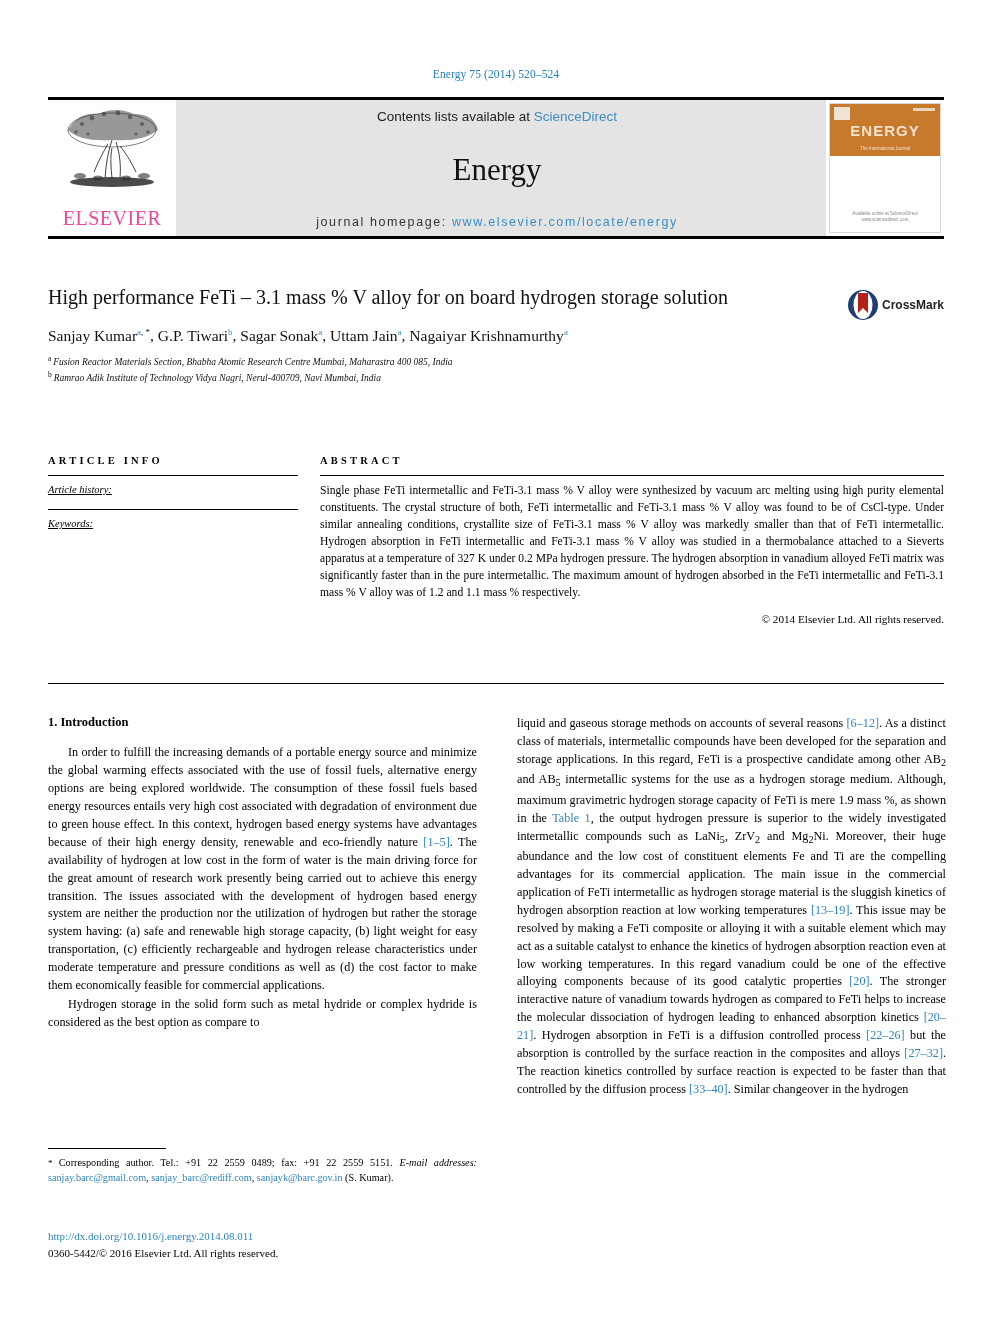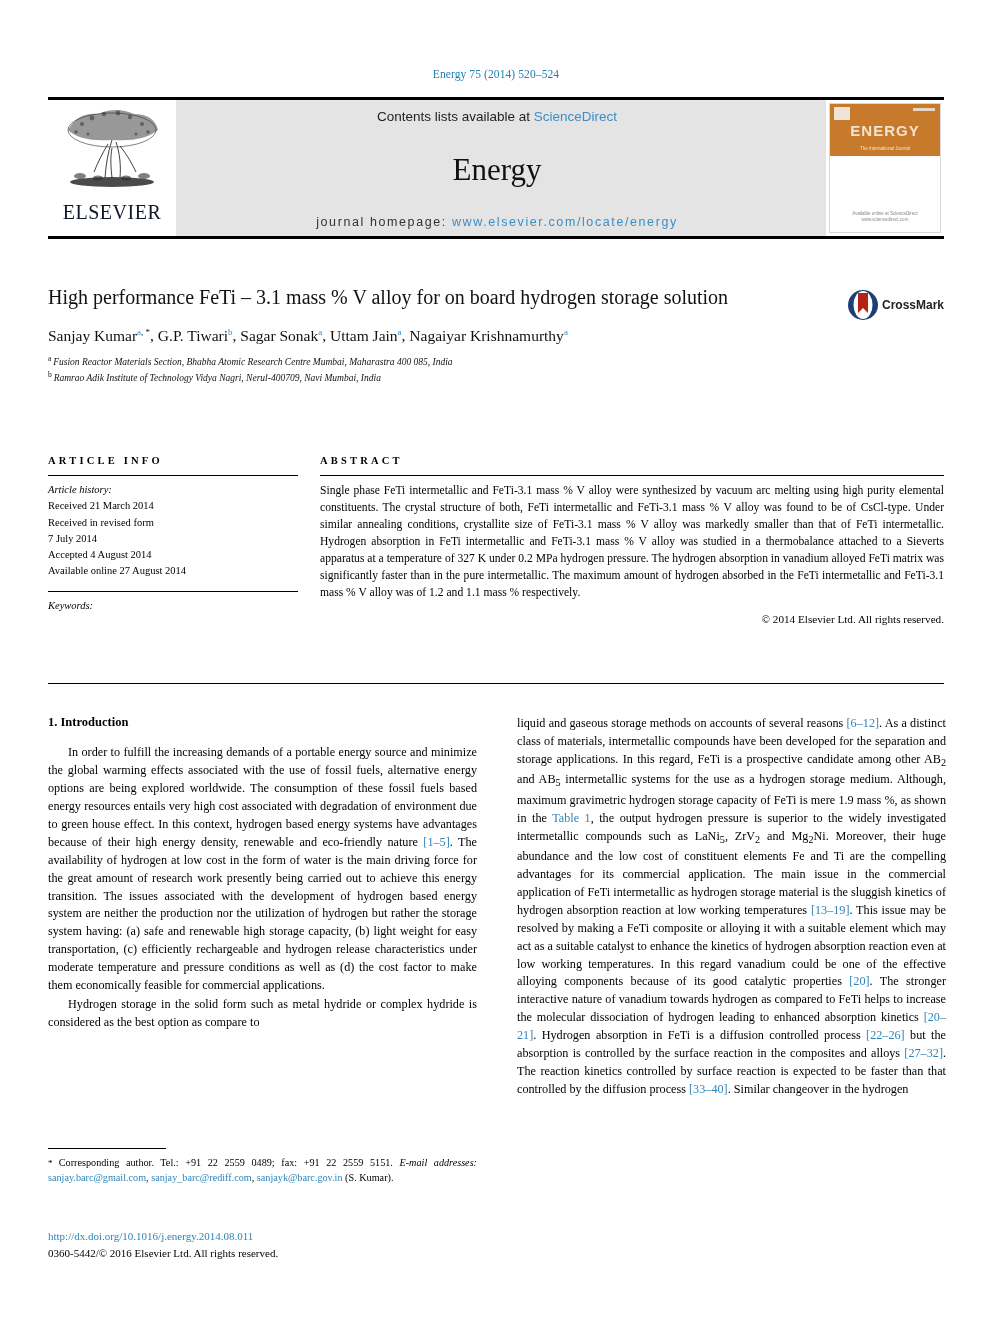--- a/index.html
+++ b/index.html
@@ -50,25 +50,25 @@
     display: flex;
     flex-direction: column;
     justify-content: flex-start;
     align-items: center;
     padding-top: 4px;
     box-sizing: border-box;
   }
   .tree-svg { display: block; }
   .elsevier-word {
     font-family: "Liberation Serif", serif;
-    color: #0f172a;
+    color: #ec4899;
     font-size: 20px;
     letter-spacing: 0.5px;
     line-height: 1;
-    margin-top: 2px;
+    margin-top: 8px;
   }
   .banner {
     flex: 1 1 auto;
     background: #e4e4e4;
     display: flex;
     flex-direction: column;
     align-items: center;
     justify-content: space-between;
     padding: 9px 8px 7px 0;
     box-sizing: border-box;
@@ -226,20 +226,21 @@
     color: #000;
   }
   .rule-thick {
     border-top: 1.6px solid #000;
     margin-bottom: 6px;
   }
   .hist-label, .kw-label {
     font-style: italic;
     font-size: 10.5px;
     line-height: 1.55;
+    text-decoration: underline;
   }
   .hist-list, .kw-list {
     font-size: 10.5px;
     line-height: 1.55;
   }
   .kw-sep {
     border-top: 1.6px solid #000;
     margin: 11px 0 6px 0;
   }
   .abstract-body {
@@ -405,27 +406,20 @@
         <div><sup>a </sup>Fusion Reactor Materials Section, Bhabha Atomic Research Centre Mumbai, Maharastra 400 085, India</div>
         <div><sup>b </sup>Ramrao Adik Institute of Technology Vidya Nagri, Nerul-400709, Navi Mumbai, India</div>
       </div>
   </div>
 
   <div class="info-abstract">
     <div class="col-info">
       <div class="sec-head">ARTICLE INFO</div>
       <div class="rule-thick"></div>
       <div class="hist-label">Article history:</div>
-      <div class="hist-list">
-          <div>Received 21 March 2014</div>
-          <div>Received in revised form</div>
-          <div>7 July 2014</div>
-          <div>Accepted 4 August 2014</div>
-          <div>Available online 27 August 2014</div>
-        </div>
       <div class="kw-sep"></div>
       <div class="kw-label">Keywords:</div>
     </div>
     <div class="col-abs">
       <div class="sec-head">ABSTRACT</div>
       <div class="rule-thick"></div>
       <div class="abstract-body">Single phase FeTi intermetallic and FeTi-3.1 mass % V alloy were synthesized by vacuum arc melting using high purity elemental constituents. The crystal structure of both, FeTi intermetallic and FeTi-3.1 mass % V alloy was found to be of CsCl-type. Under similar annealing conditions, crystallite size of FeTi-3.1 mass % V alloy was markedly smaller than that of FeTi intermetallic. Hydrogen absorption in FeTi intermetallic and FeTi-3.1 mass % V alloy was studied in a thermobalance attached to a Sieverts apparatus at a temperature of 327 K under 0.2 MPa hydrogen pressure. The hydrogen absorption in vanadium alloyed FeTi matrix was significantly faster than in the pure intermetallic. The maximum amount of hydrogen absorbed in the FeTi intermetallic and FeTi-3.1 mass % V alloy was of 1.2 and 1.1 mass % respectively.</div>
       <div class="copyright">© 2014 Elsevier Ltd. All rights reserved.</div>
     </div>
   </div>

